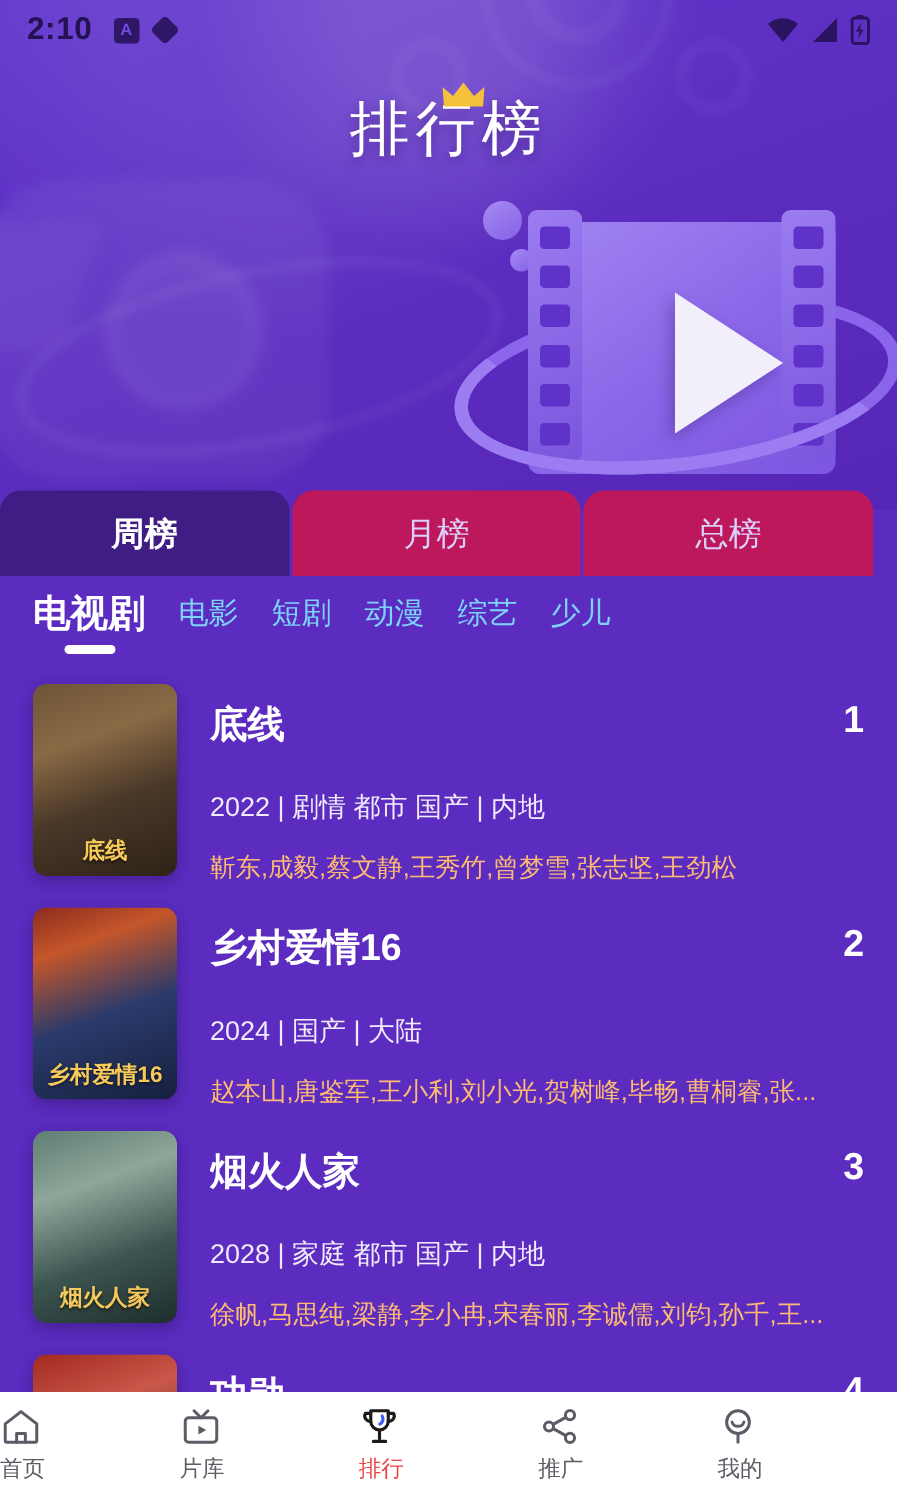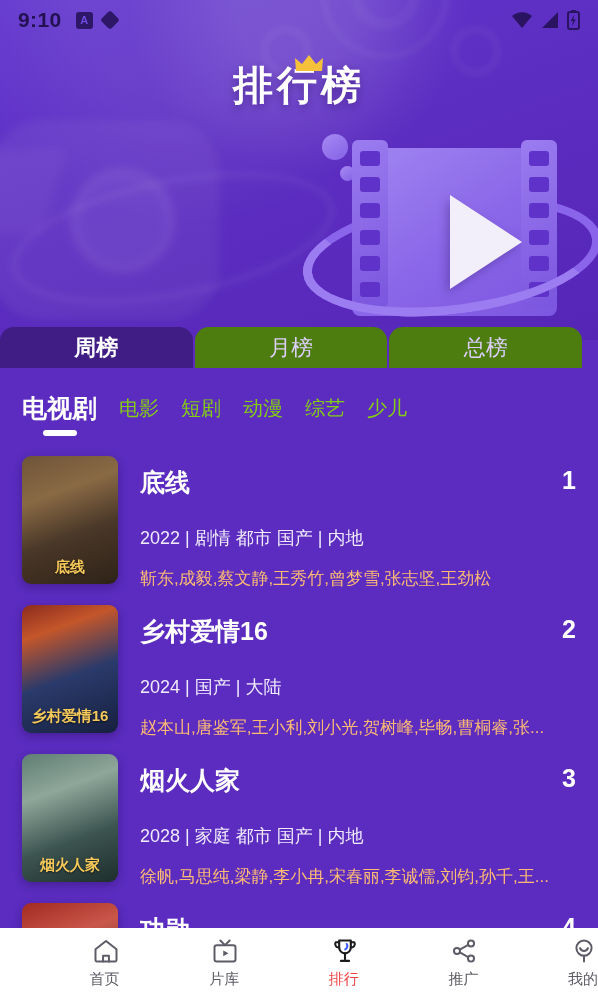--- a/index.html
+++ b/index.html
@@ -91,44 +91,44 @@
     border:9px solid transparent; border-bottom-color:#9C7CF1; border-left-color:#9C7CF1;
     border-radius:50%; transform:rotate(-7deg);
   }
   .blob { position:absolute; border-radius:50%; background:linear-gradient(145deg,#A78AF3,#8461E6); }
   .blob1 { left:-8px; top:-6px; width:26px; height:26px; }
   .blob2 { left:10px; top:26px; width:15px; height:15px; }
 
   
   .title-wrap { position:absolute; left:0; top:58px; width:598px; text-align:center; z-index:4; }
   .rank-title {
-    font-size:40px; font-weight:700; color:#FFFFFF; letter-spacing:4px;
+    font-size:40px; font-weight:400; color:#FFFFFF; letter-spacing:4px;
     text-shadow:0 3px 8px rgba(40,12,95,.45);
   }
   .crown { position:absolute; left:294px; top:-4px; width:30px; height:20px; }
 
   
   .period-tabs {
-    position:absolute; left:0; top:327px; width:598px; height:41px;
+    position:absolute; left:0; top:327px; width:598px; height:57px;
     display:flex; z-index:5;
   }
   .ptab {
     flex:1; display:flex; align-items:center; justify-content:center;
     font-size:22px; border-radius:14px 14px 0 0; margin-right:2px;
   }
   .ptab:last-child { margin-right:16px; }
-  .ptab.inactive { background:#4d7c0f; color:#DCCFFA; font-weight:500; }
+  .ptab.inactive { background:#be185d; color:#DCCFFA; font-weight:500; }
   .ptab.active { background:#3F1D84; color:#FFFFFF; font-weight:700; }
 
   
   .cat-row {
     position:absolute; left:0; top:384px; width:598px; height:58px;
     display:flex; align-items:center; padding-left:22px; gap:22px; z-index:5;
   }
-  .cat { position:relative; font-size:20px; color:#84cc16; padding-bottom:9px; white-space:nowrap; }
+  .cat { position:relative; font-size:20px; color:#7dd3fc; padding-bottom:9px; white-space:nowrap; }
   .cat.active { font-size:25px; font-weight:800; color:#FFFFFF; }
   .cat.active::after {
     content:""; position:absolute; left:50%; transform:translateX(-50%);
     bottom:-2px; width:34px; height:6px; background:#FFFFFF; border-radius:3px;
   }
 
   
   .list {
     position:absolute; left:0; top:442px; width:598px; height:486px;
     overflow:hidden; z-index:3;
@@ -152,21 +152,21 @@
   .row-rank { font-size:25px; font-weight:700; color:#FFFFFF; margin-left:12px; flex:none; }
   .row-meta { margin-top:27px; font-size:18px; color:#F0EAFC; white-space:nowrap; overflow:hidden; text-overflow:ellipsis; }
   .row-cast { margin-top:17px; font-size:17px; color:#fdba74; white-space:nowrap; overflow:hidden; text-overflow:ellipsis; }
 
   
   .bottomnav {
     position:absolute; left:0; bottom:0; width:598px; height:70px;
     background:#FFFFFF; display:flex; z-index:10;
   }
   .nav-item {
-    flex:1; display:flex; flex-direction:column; align-items:flex-end; justify-content:center; gap:5px;
+    flex:1; display:flex; flex-direction:column; align-items:flex-start; justify-content:center; gap:5px;
   }
   .nav-label { font-size:15px; color:#5C5C66; }
   .nav-item.active .nav-label { color:#ef4444; }
 </style>
 </head>
 <body>
 
 <div id="app">
 
   <div class="hero">
@@ -200,21 +200,21 @@
         <div class="perf"></div>
           <div class="perf"></div>
           <div class="perf"></div>
       </div>
       <div class="film-play"></div>
       <div class="film-ring2"></div>
     </div>
   </div>
 
   <div class="statusbar">
-    <div class="sb-time">9:10</div>
+    <div class="sb-time">2:10</div>
     <div class="sb-icons-left">
       <div class="sb-badge">A</div>
       <div class="sb-diamond"></div>
     </div>
     <div class="sb-right">
       <svg width="22" height="18" viewBox="0 0 22 18">
         <path d="M11 17 L1 5 a15 15 0 0 1 20 0 Z" fill="#2A1360"></path>
       </svg>
       <svg width="20" height="18" viewBox="0 0 20 18">
         <path d="M18 1 L18 17 L2 17 Z" fill="#2A1360"></path>

